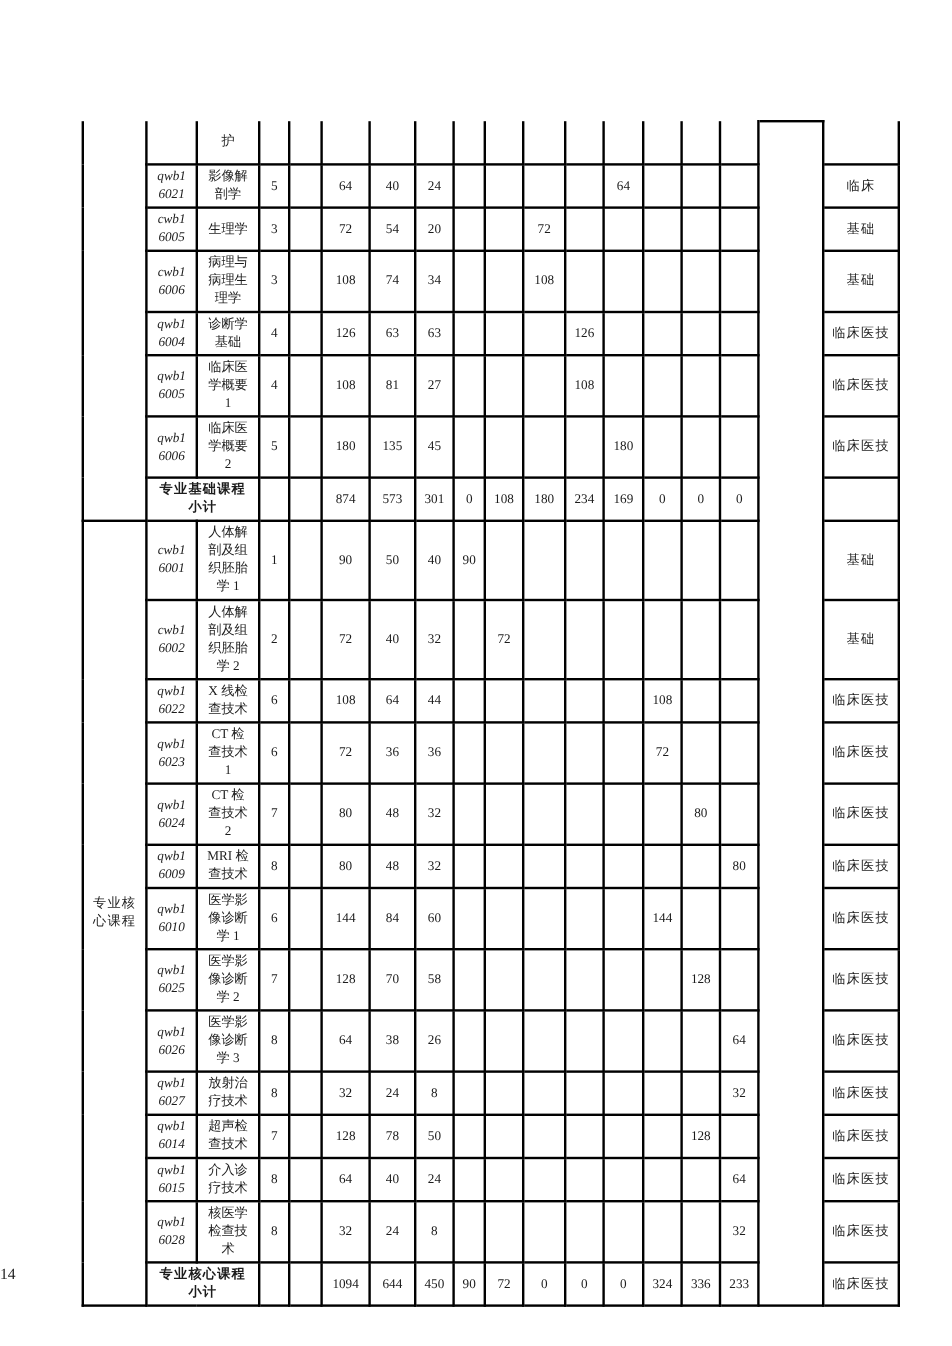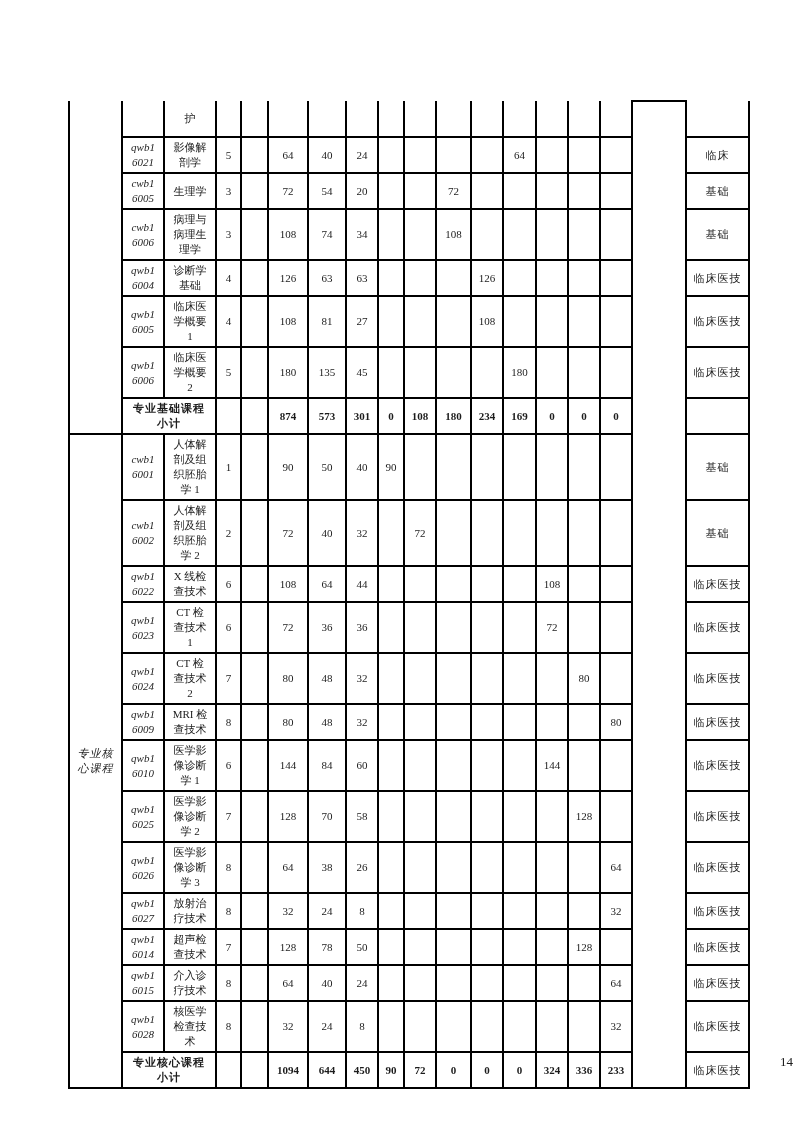--- a/index.html
+++ b/index.html
@@ -33,32 +33,31 @@
   }
   tr.rowcut > td { border-top: none; }
   tr.rowcut > td.tallcol { border-top: 2px solid #000; }
   td.tallcol { border-bottom: none; }
   td.nb { border-bottom: none; }
   td.nt { border-top: none; }
   td.nbm { border-bottom: none; }
   td.nocell { border: none; }
   td.code { font-size: 10.5px; font-style: italic; }
   td.name { font-size: 11.5px; }
-  td.side { font-size: 11.5px; letter-spacing: 1px; font-style: italic; }
+  td.side { font-size: 11.5px; letter-spacing: 1px; }
   td.cat  { font-size: 11px; letter-spacing: 1px; }
   td.sublabel { font-weight: bold; font-size: 12px; letter-spacing: 1px; border-radius: 13px; }
-  td.b { font-weight: bold; }
+  td.b { font-weight: normal; }
   .pageno {
     position: absolute;
     left: 0; width: 100%;
     top: 1054px;
-    text-align: right;
+    text-align: left;
     font-size: 13px;
     color: #1c1c1c;
-    padding-left: 48px;
   }
 </style>
 </head>
 <body>
 
 <table class="curriculum">
   <colgroup>
     <col style="width:53px">
       <col style="width:42px">
       <col style="width:52px">

